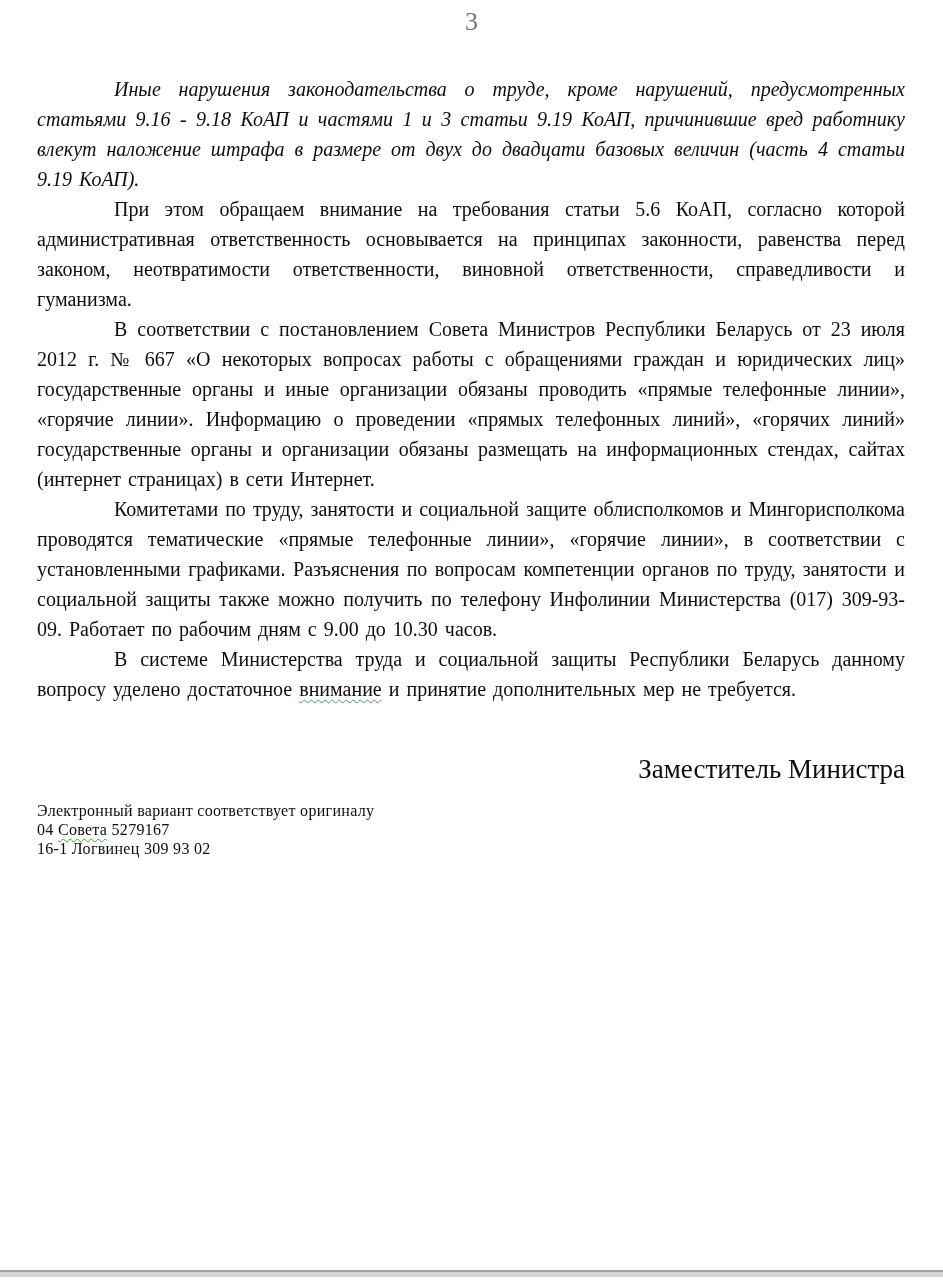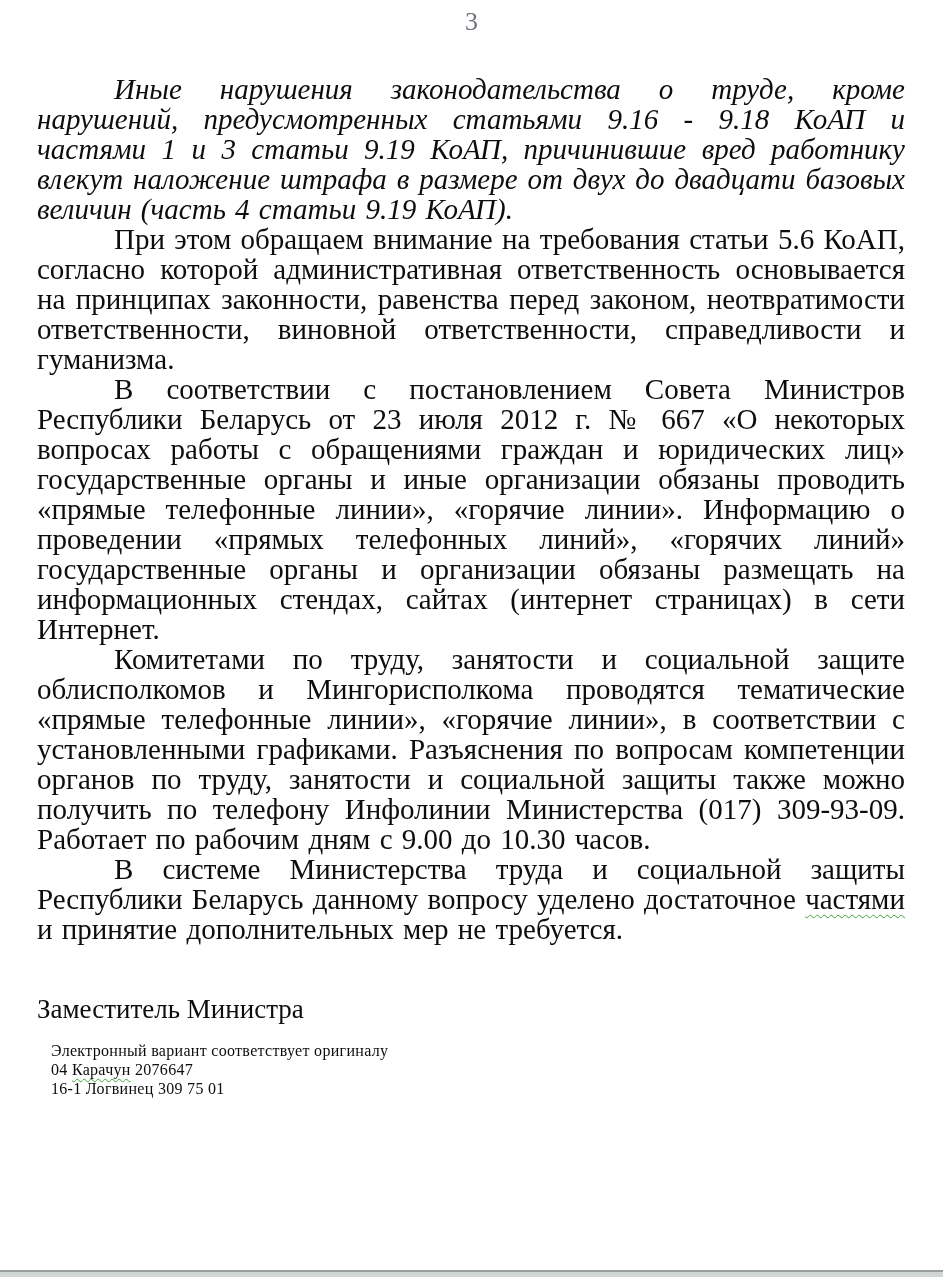--- a/index.html
+++ b/index.html
@@ -24,46 +24,46 @@
     line-height: 29px;
     color: #6e737b;
   }
   .content {
     margin: 38px 38px 0 37px;
   }
   p.para {
     margin: 0;
     text-align: justify;
     text-indent: 77px;
-    font-size: 29px;
+    font-size: 20px;
     line-height: 30px;
     word-spacing: 2px;
   }
   p.para.italic {
     font-style: italic;
   }
   .grammar-wavy {
     text-decoration: underline;
     text-decoration-style: wavy;
     text-decoration-color: #3aa53a;
     text-decoration-thickness: 1px;
     text-underline-offset: 0.16em;
   }
   .signature {
     margin: 49px 38px 0 37px;
     display: flex;
-    justify-content: flex-start;
+    justify-content: flex-end;
     font-size: 27px;
     line-height: 32px;
   }
   .signature .sig-name {
     padding-right: 80px;
   }
   .footer {
-    margin: 16px 38px 0 51px;
+    margin: 16px 38px 0 37px;
     font-size: 16px;
     line-height: 19px;
     letter-spacing: 0.3px;
   }
   .footer .footer-line {
     margin: 0;
   }
   .bottom-bar {
     position: absolute;
     left: 0;
@@ -79,28 +79,28 @@
 
 <div class="page">
 
   <div class="page-number">3</div>
 
   <div class="content">
       <p class="para italic"><span>Иные нарушения законодательства о труде, кроме нарушений, предусмотренных статьями 9.16 - 9.18 КоАП и частями 1 и 3 статьи 9.19 КоАП, причинившие вред работнику влекут наложение штрафа в размере от двух до двадцати базовых величин (часть 4 статьи 9.19 КоАП).</span></p>
       <p class="para"><span>При этом обращаем внимание на требования статьи 5.6 КоАП, согласно которой административная ответственность основывается на принципах законности, равенства перед законом, неотвратимости ответственности, виновной ответственности, справедливости и гуманизма.</span></p>
       <p class="para"><span>В соответствии с постановлением Совета Министров Республики Беларусь от 23 июля 2012 г. № 667 «О некоторых вопросах работы с обращениями граждан и юридических лиц»  государственные органы и иные организации обязаны проводить «прямые телефонные линии», «горячие линии». Информацию о проведении «прямых телефонных линий», «горячих линий» государственные органы и организации обязаны размещать на информационных стендах, сайтах (интернет страницах) в сети Интернет.</span></p>
       <p class="para"><span>Комитетами по труду, занятости и социальной защите облисполкомов и Мингорисполкома  проводятся тематические «прямые телефонные линии», «горячие линии», в соответствии с установленными графиками. Разъяснения по вопросам компетенции органов по труду, занятости и социальной защиты также можно получить по телефону Инфолинии Министерства (017) 309-93-09. Работает по рабочим дням с 9.00 до 10.30 часов.</span></p>
-      <p class="para"><span>В системе Министерства труда и социальной защиты Республики Беларусь данному вопросу уделено достаточное </span><span class="grammar-wavy">частями</span><span> и принятие дополнительных мер не требуется.</span></p>
+      <p class="para"><span>В системе Министерства труда и социальной защиты Республики Беларусь данному вопросу уделено достаточное </span><span class="grammar-wavy">внимание</span><span> и принятие дополнительных мер не требуется.</span></p>
     </div>
 
   <div class="signature">
     <span class="sig-title">Заместитель Министра</span>
   </div>
 
   <div class="footer">
       <div class="footer-line"><span>Электронный вариант соответствует оригиналу</span></div>
-      <div class="footer-line"><span>04 </span><span class="grammar-wavy">Карачун</span><span> 2076647</span></div>
-      <div class="footer-line"><span>16-1 Логвинец 309 75 01</span></div>
+      <div class="footer-line"><span>04 </span><span class="grammar-wavy">Совета</span><span> 5279167</span></div>
+      <div class="footer-line"><span>16-1 Логвинец 309 93 02</span></div>
     </div>
 
   <div class="bottom-bar"></div>
 
 </div>
 
 </body></html>

